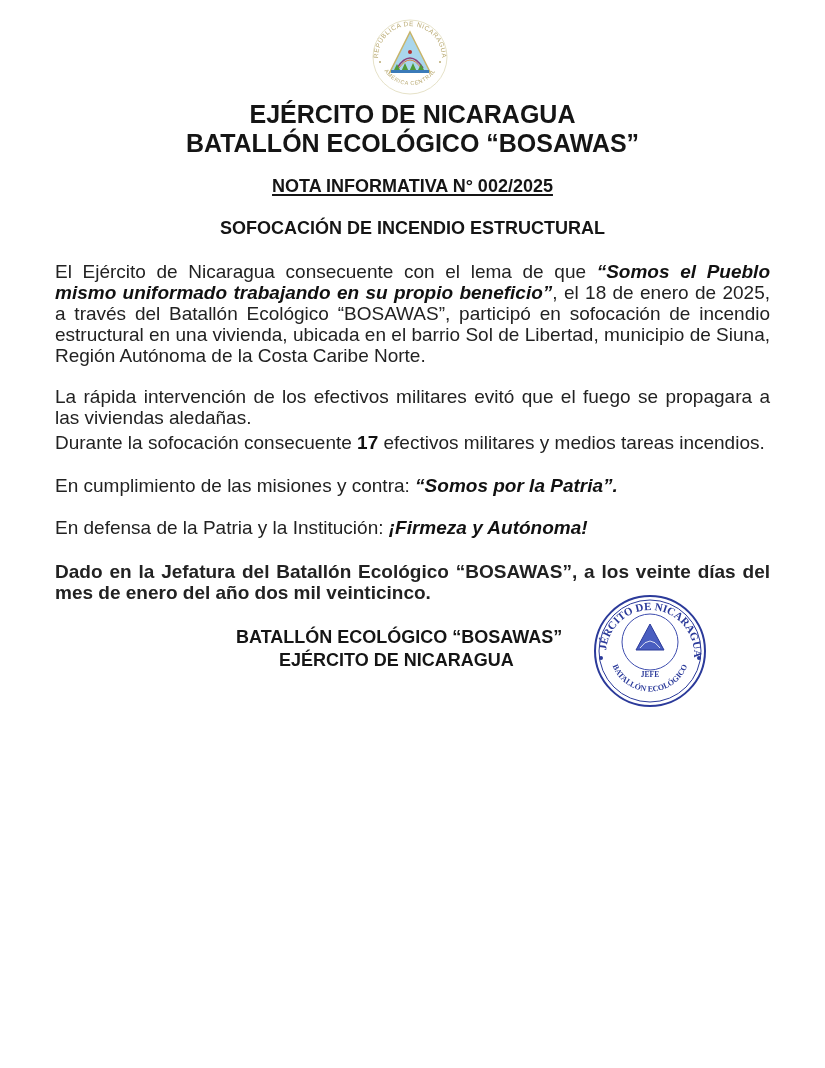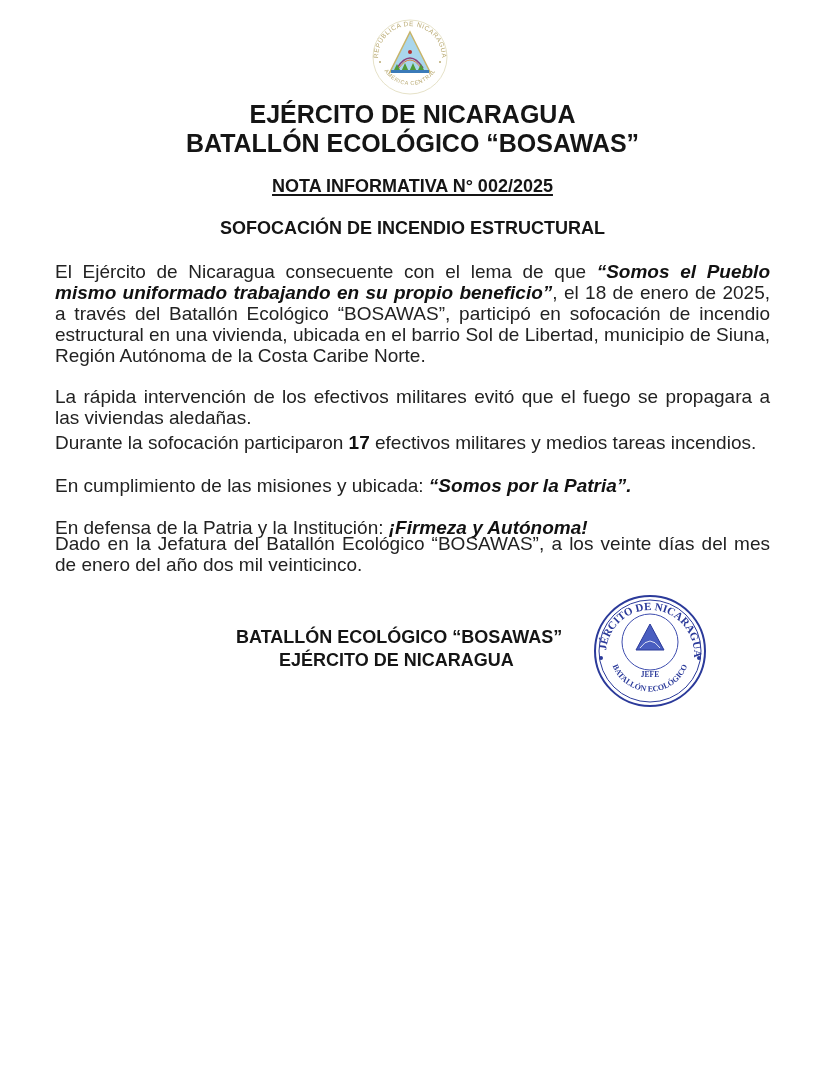--- a/index.html
+++ b/index.html
@@ -12,21 +12,21 @@
   .nota { top:175px; font-size:18px; line-height:22px; }
   .nota span { text-decoration:underline; text-decoration-thickness:1.5px; text-underline-offset:2px; }
   .subject { top:217px; font-size:18px; line-height:22px; }
   .p { position:absolute; left:55px; width:715px; font-size:19px; line-height:21px; text-align:justify; color:#222; }
   .p b, .p strong { color:#111; }
   .p1 { top:261px; }
   .p2 { top:386px; }
   .p3 { top:432px; }
   .p4 { top:475px; }
   .p5 { top:517px; }
-  .p6 { top:533px; }
+  .p6 { top:561px;font-weight:bold; }
   .sig { position:absolute; left:236px; font-weight:bold; font-size:18px; line-height:22px; color:#151515; }
   .s1 { top:626px; }
   .s2 { top:649px; left:279px; }
   .stamp { position:absolute; left:590px; top:592px; width:120px; height:118px; }
 </style>
 </head>
 <body>
 
 <div class="crest">
   <svg width="84" height="78" viewBox="0 0 84 78">
@@ -54,23 +54,23 @@
 
 <div class="title t1">EJÉRCITO DE NICARAGUA</div>
 <div class="title t2">BATALLÓN ECOLÓGICO “BOSAWAS”</div>
 <div class="title nota"><span>NOTA INFORMATIVA N° 002/2025</span></div>
 <div class="title subject">SOFOCACIÓN DE INCENDIO ESTRUCTURAL</div>
 
 <div class="p p1"><span>El Ejército de Nicaragua consecuente con el lema de que </span><b><i>“Somos el Pueblo mismo uniformado trabajando en su propio beneficio”</i></b><span>, el 18 de enero de 2025, a través del Batallón Ecológico “BOSAWAS”, participó en sofocación de incendio estructural en una vivienda, ubicada en el barrio Sol de Libertad, municipio de Siuna, Región Autónoma de la Costa Caribe Norte.</span></div>
 
 <div class="p p2">La rápida intervención de los efectivos militares evitó que el fuego se propagara a las viviendas aledañas.</div>
 
-<div class="p p3"><span>Durante la sofocación participaron </span><b>17</b><span> efectivos militares y medios tareas incendios.</span></div>
+<div class="p p3"><span>Durante la sofocación consecuente </span><b>17</b><span> efectivos militares y medios tareas incendios.</span></div>
 
-<div class="p p4"><span>En cumplimiento de las misiones y ubicada: </span><b><i>“Somos por la Patria”.</i></b></div>
+<div class="p p4"><span>En cumplimiento de las misiones y contra: </span><b><i>“Somos por la Patria”.</i></b></div>
 
 <div class="p p5"><span>En defensa de la Patria y la Institución: </span><b><i>¡Firmeza y Autónoma!</i></b></div>
 
 <div class="p p6">Dado en la Jefatura del Batallón Ecológico “BOSAWAS”, a los veinte días del mes de enero del año dos mil veinticinco.</div>
 
 <div class="sig s1">BATALLÓN ECOLÓGICO “BOSAWAS”</div>
 <div class="sig s2">EJÉRCITO DE NICARAGUA</div>
 
 <div class="stamp">
   <svg width="120" height="118" viewBox="0 0 120 118">

